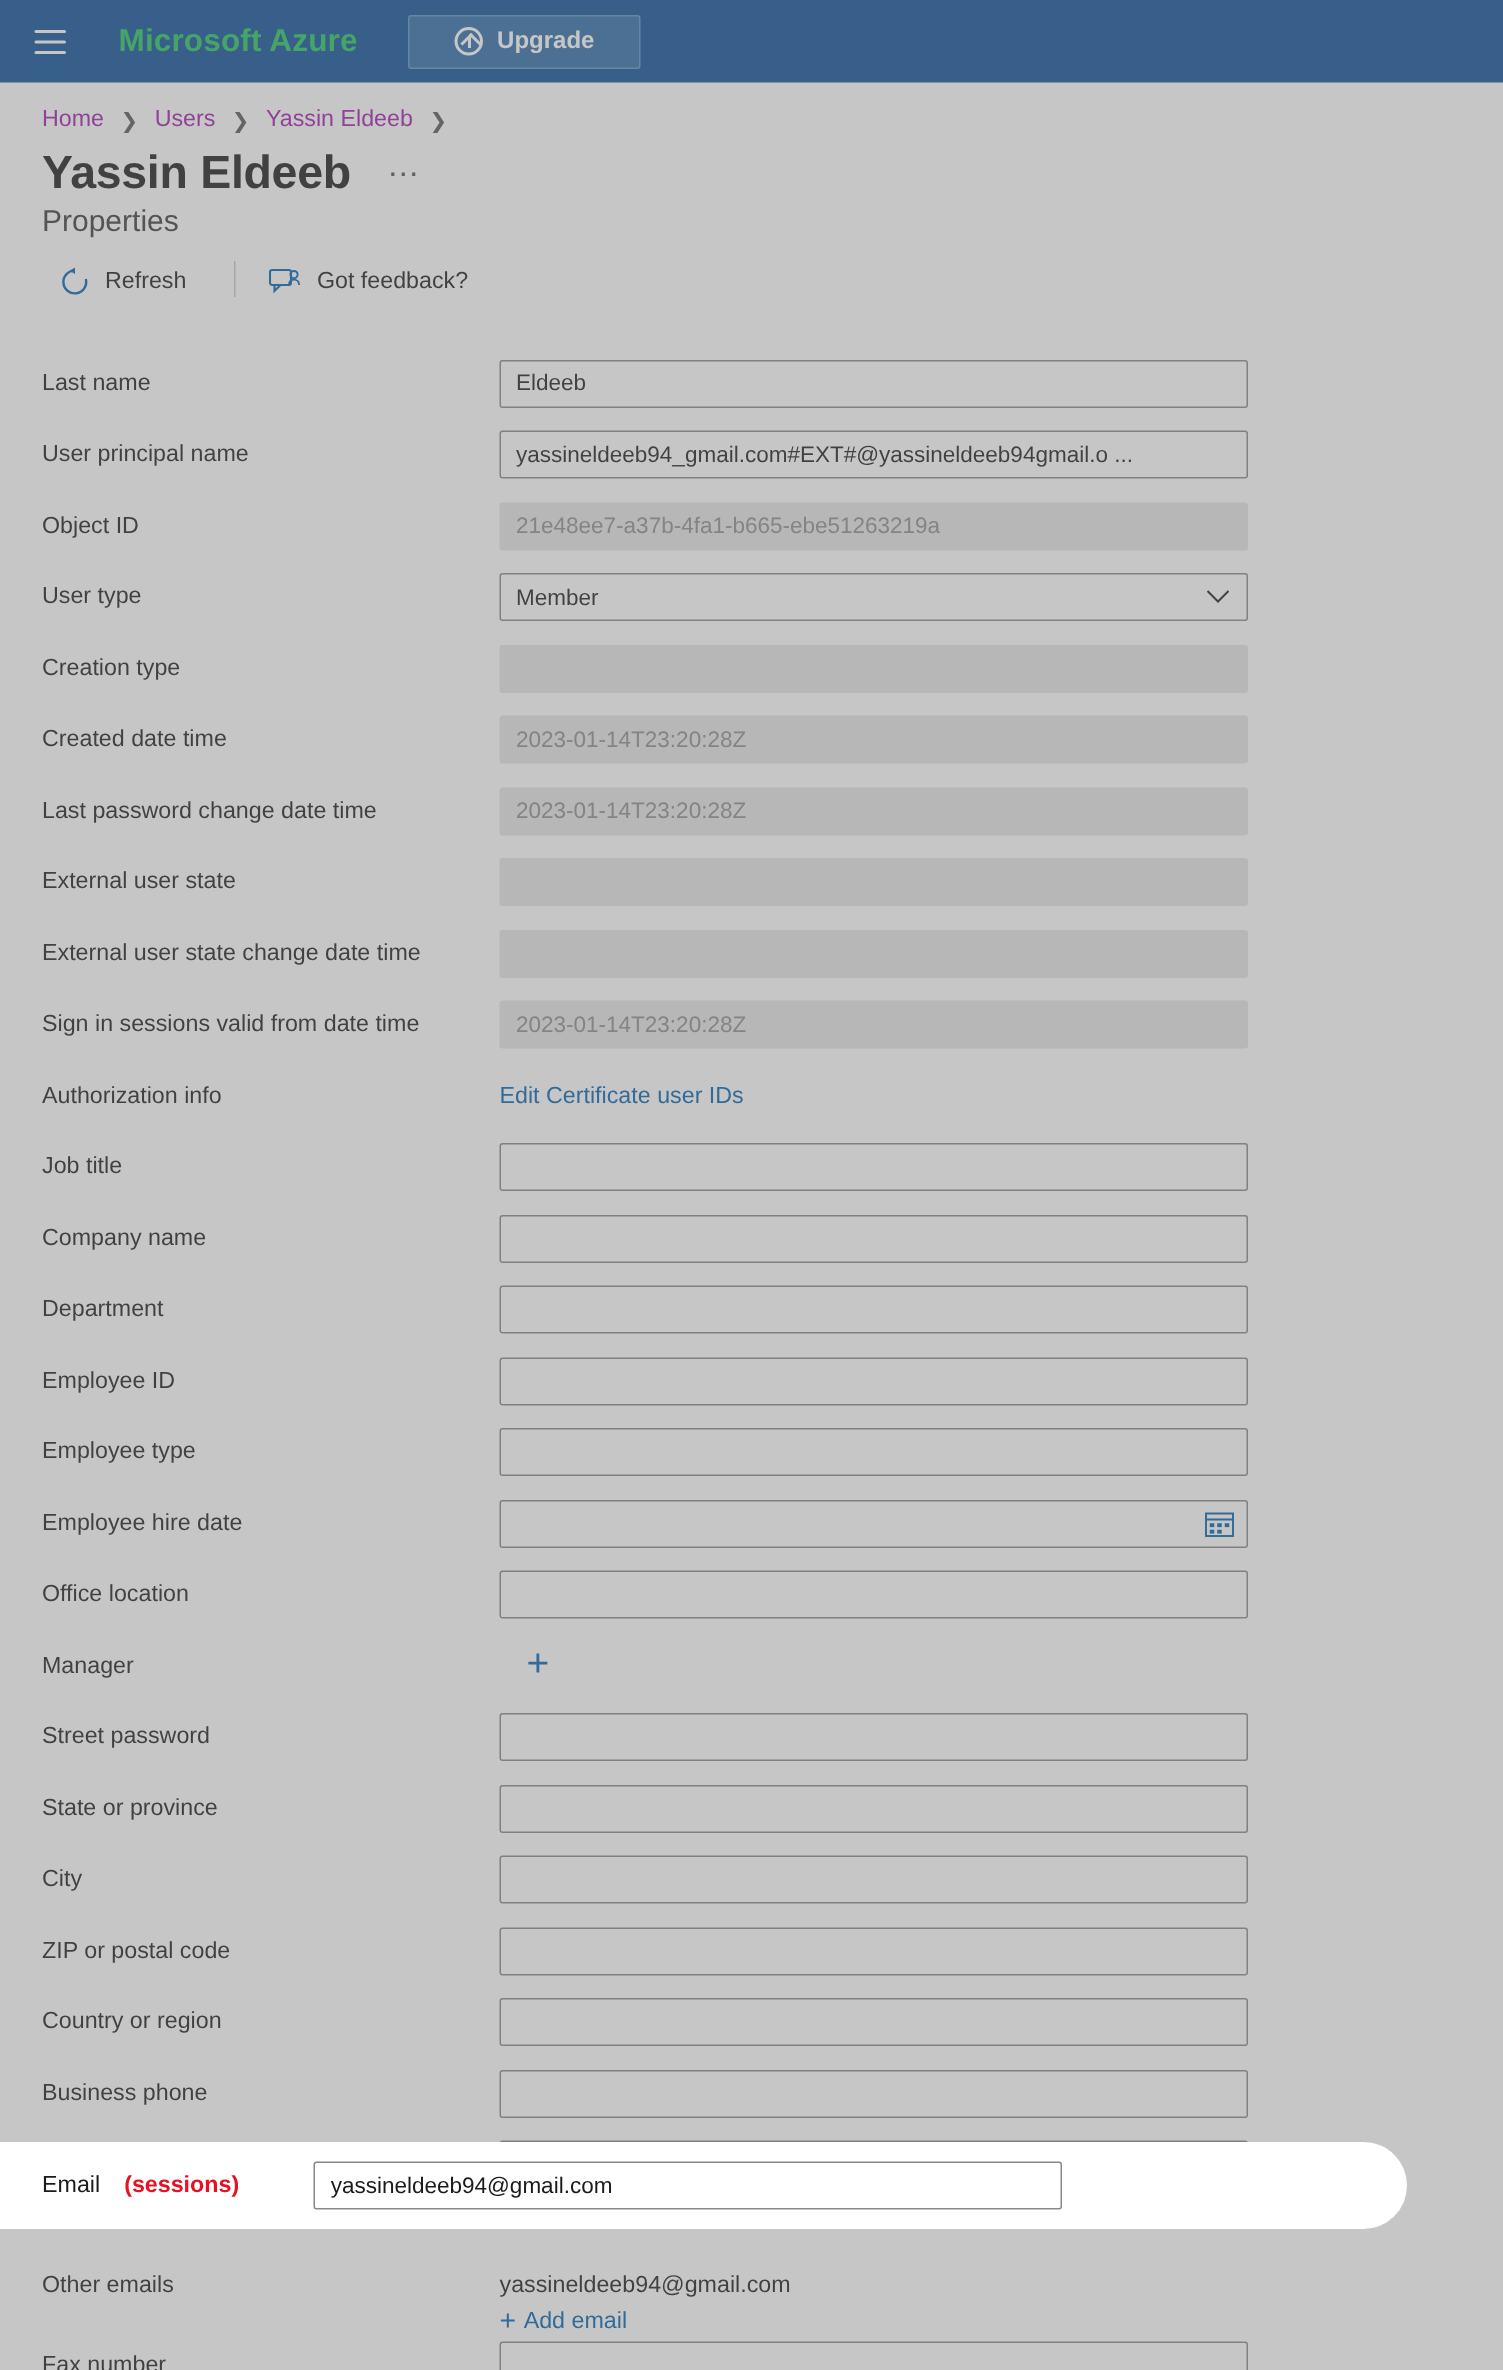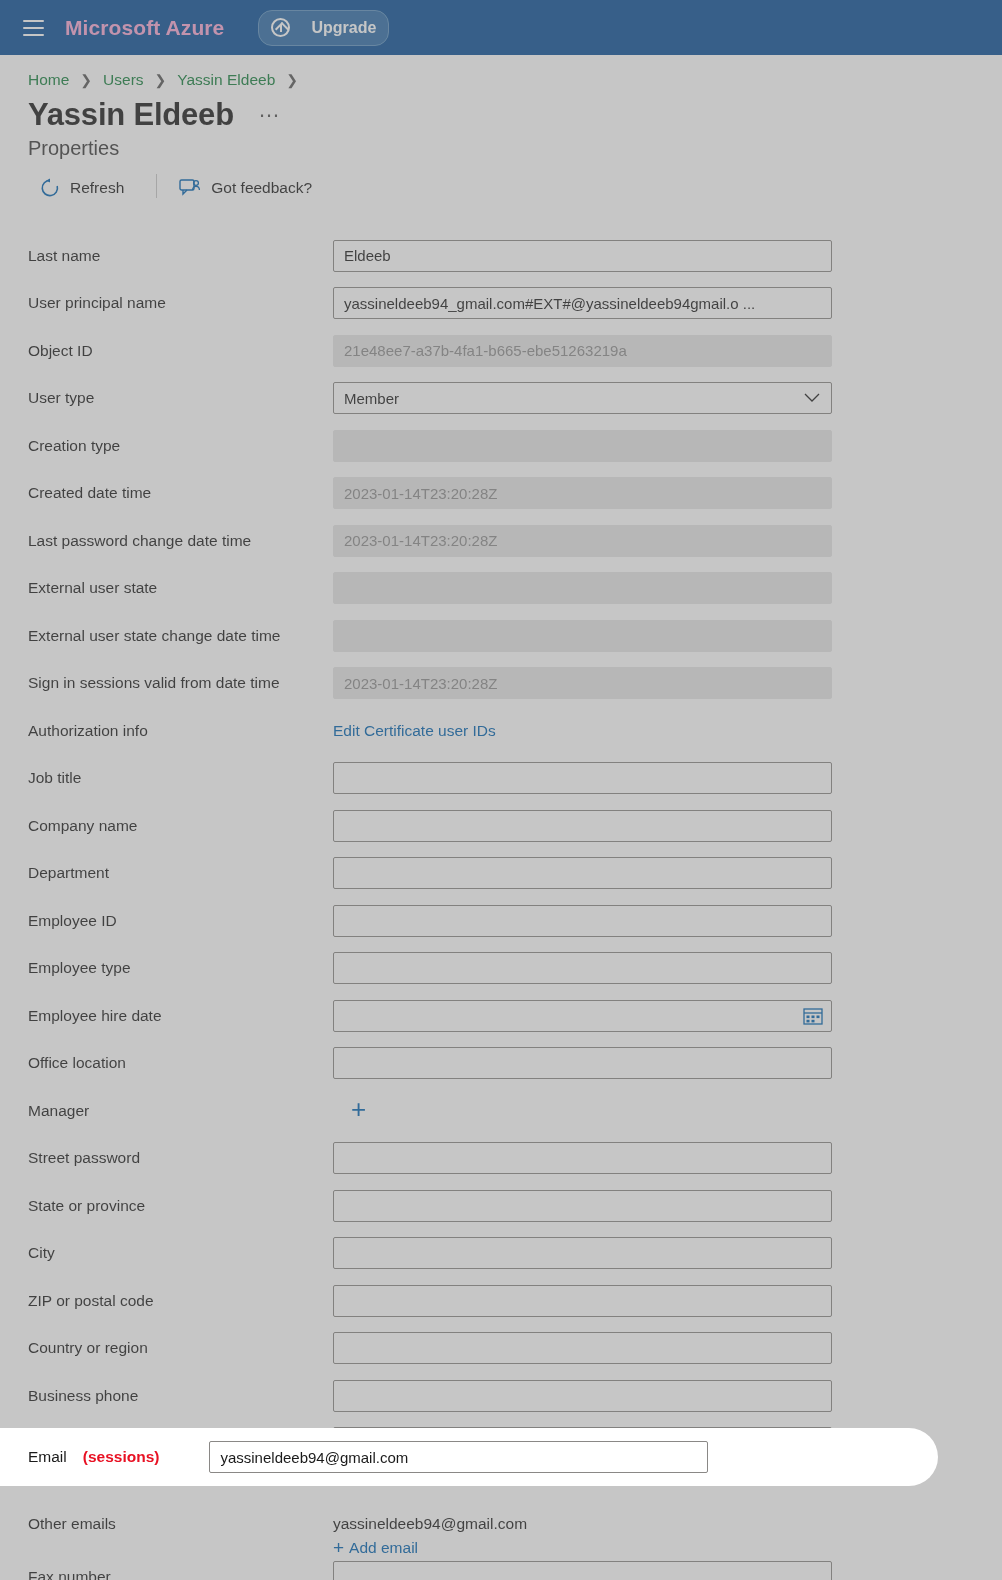--- a/index.html
+++ b/index.html
@@ -22,38 +22,38 @@
     color: #fff;
   }
   .hamburger {
     width: 34px; height: 34px;
     display: flex; flex-direction: column; justify-content: center; align-items: center;
     gap: 5px;
     cursor: pointer;
   }
   .hamburger span { display:block; width: 21px; height: 2px; background: #fff; border-radius:1px; }
   .brand {
-    margin-left: 15px;
+    margin-left: 29px;
     font-size: 21px;
     font-weight: bold;
     letter-spacing: .1px;
-    color: #f9a8d4;
+    color: #22c55e;
   }
   .upgrade-btn {
     margin-left: 34px;
     height: 36px;
     background: #2d6ca8;
     border: 1px solid #5d92c0;
-    border-radius: 14px;
+    border-radius: 2px;
     color: #fff;
     font-size: 16px;
     font-weight: bold;
     display: flex; align-items: center;
-    gap: 21px;
-    padding: 0 12px;
+    gap: 9px;
+    padding: 0 30px;
     cursor: pointer;
   }
   .upgrade-icon {
     width: 19px; height: 19px;
     border: 2px solid #fff;
     border-radius: 50%;
     position: relative;
   }
   .upgrade-icon:before {
     content: "";
@@ -72,21 +72,21 @@
     transform: rotate(45deg);
   }
 
   
   .breadcrumb {
     display: flex; align-items: center;
     gap: 0px;
     padding: 16px 0 0 28px;
     font-size: 15.5px;
   }
-  .crumb { color: #15803d; cursor: pointer; }
+  .crumb { color: #a21caf; cursor: pointer; }
   .crumb-sep {
     color: #595959;
     margin: 0 11px;
     font-size: 14px;
   }
 
   
   .title-row {
     display: flex; align-items: center;
     padding: 8px 0 0 28px;

